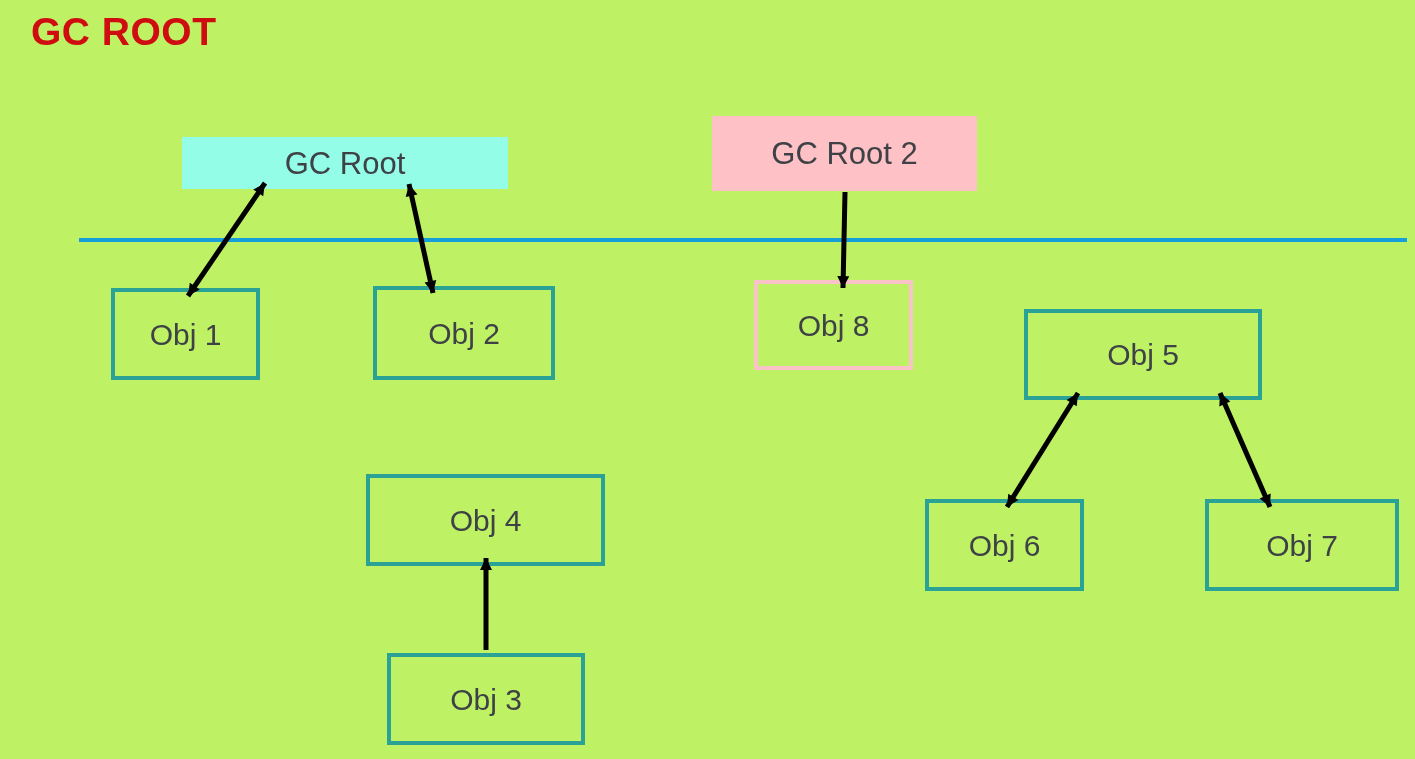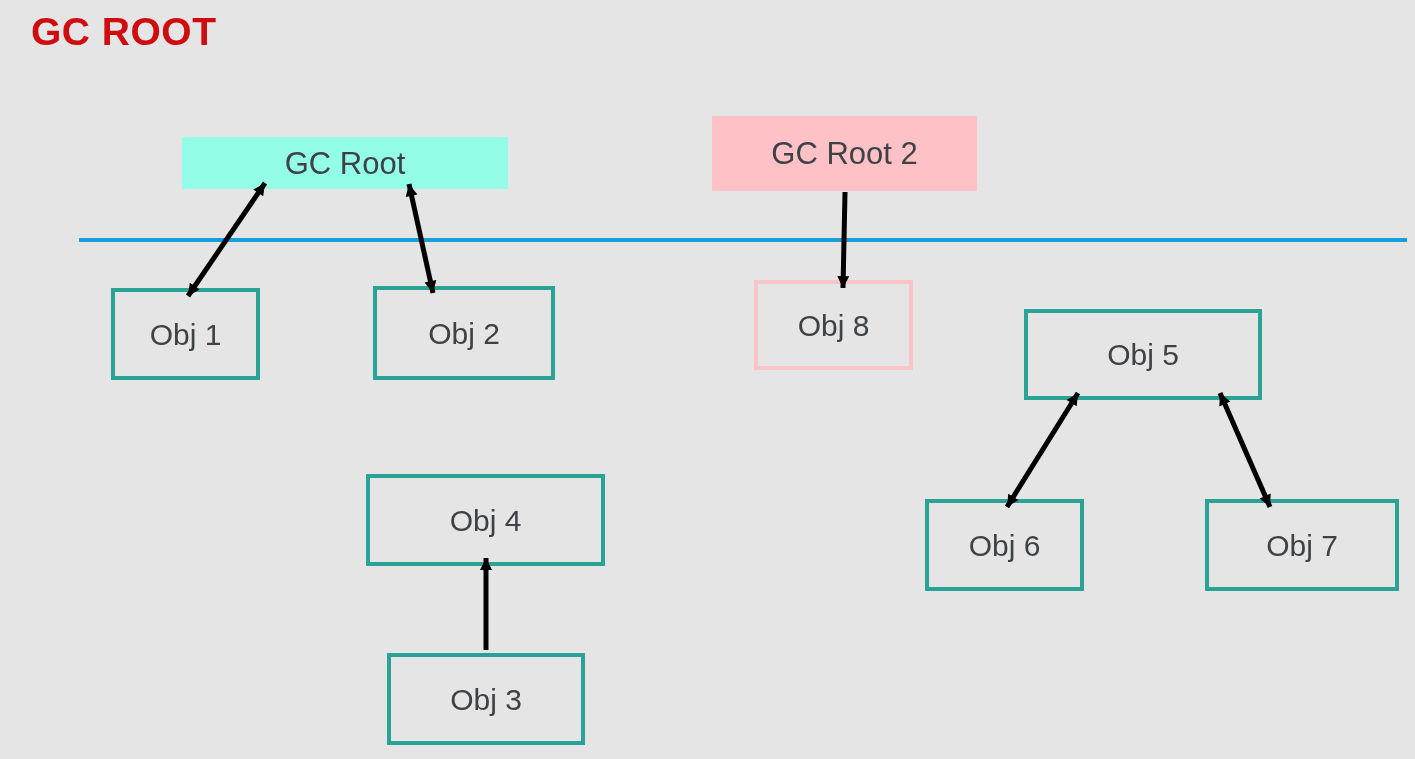--- a/index.html
+++ b/index.html
@@ -29,21 +29,21 @@
     left: 0;
     top: 0;
   }
   svg text {
     font-family: "Liberation Sans", sans-serif;
   }
 </style>
 </head>
 <body>
 
-<div class="stage" style="background: #e5e5e5;">
+<div class="stage" style="background: #bef264;">
   <div class="page-title" style="color: rgb(207, 13, 17);">GC ROOT</div>
   <svg class="canvas" width="1415" height="759" viewBox="0 0 1415 759">
       <line x1="79" y1="240" x2="1407" y2="240" stroke="#169fda" stroke-width="4"></line>
       <rect x="182" y="137" width="326" height="52" fill="#94fde7"></rect>
       <text x="345" y="163" fill="#3e4247" font-size="31" text-anchor="middle" dominant-baseline="central">GC Root</text>
       <rect x="712" y="116" width="265" height="75" fill="#fec1c5"></rect>
       <text x="844.5" y="153.5" fill="#3e4247" font-size="31" text-anchor="middle" dominant-baseline="central">GC Root 2</text>
       <rect x="113" y="290" width="145" height="88" fill="none" stroke="#2aa296" stroke-width="4"></rect>
       <text x="185.5" y="334" fill="#3e4247" font-size="30" text-anchor="middle" dominant-baseline="central">Obj 1</text>
       <rect x="375" y="288" width="178" height="90" fill="none" stroke="#2aa296" stroke-width="4"></rect>

